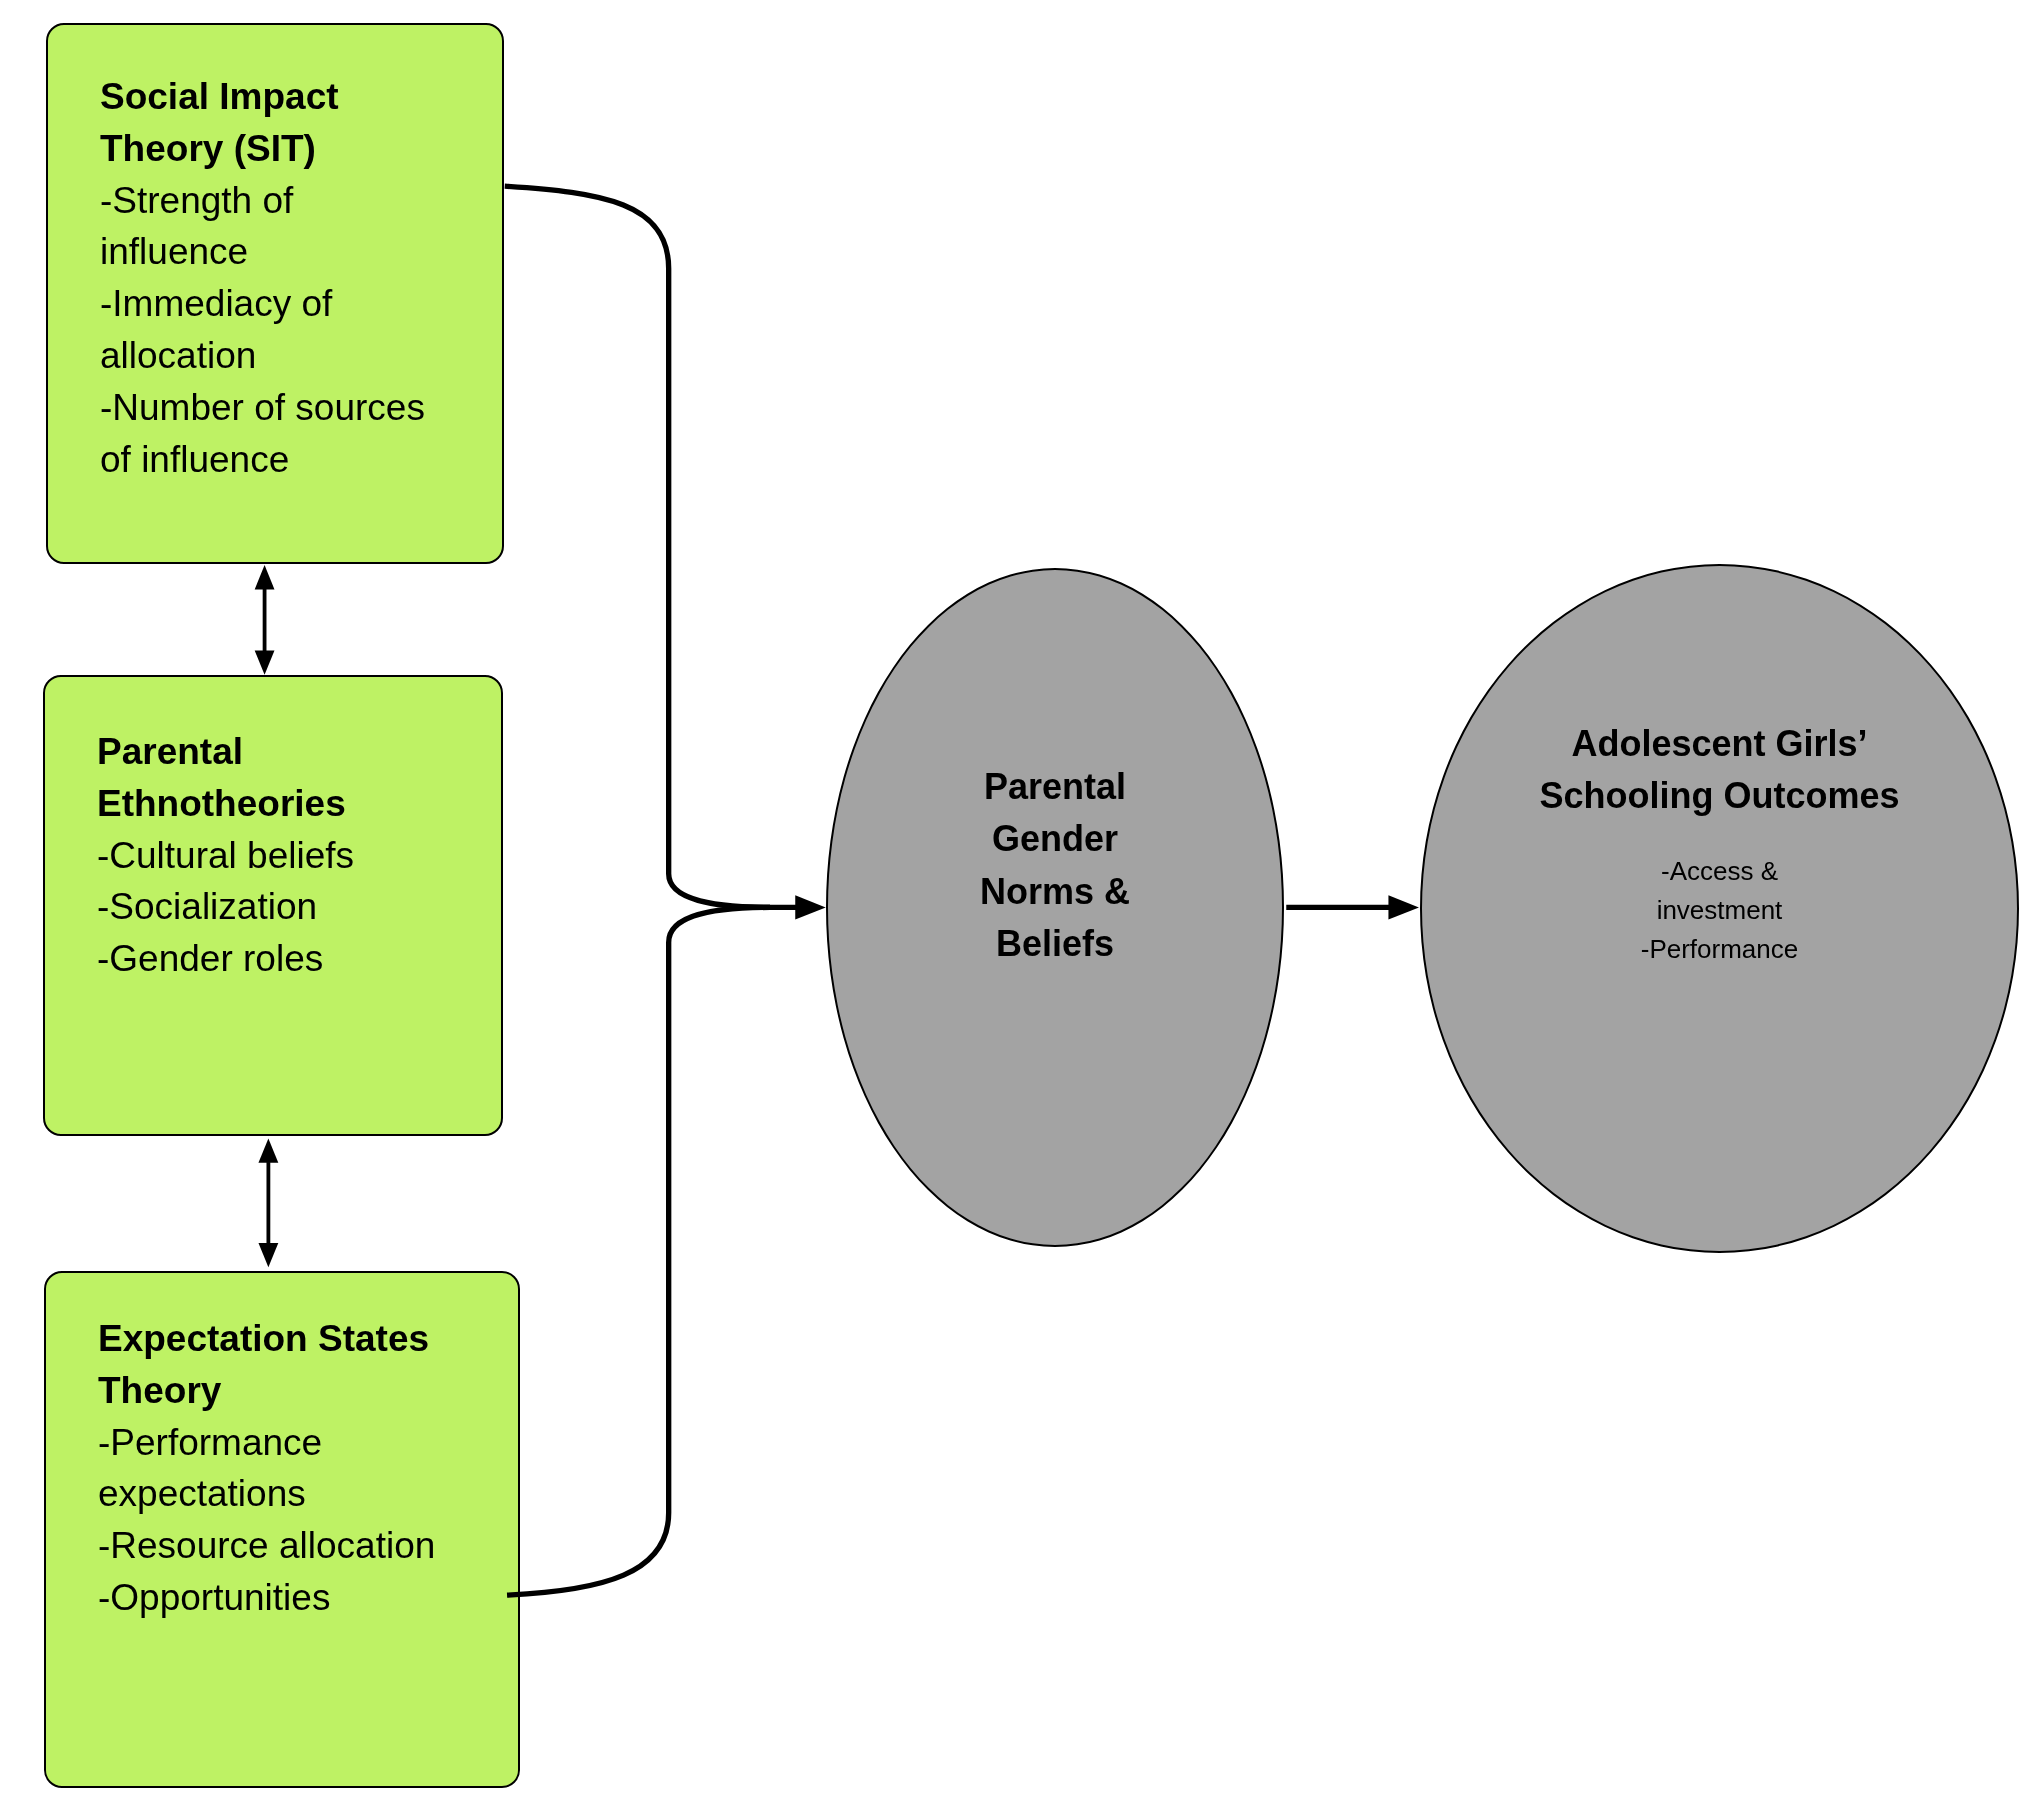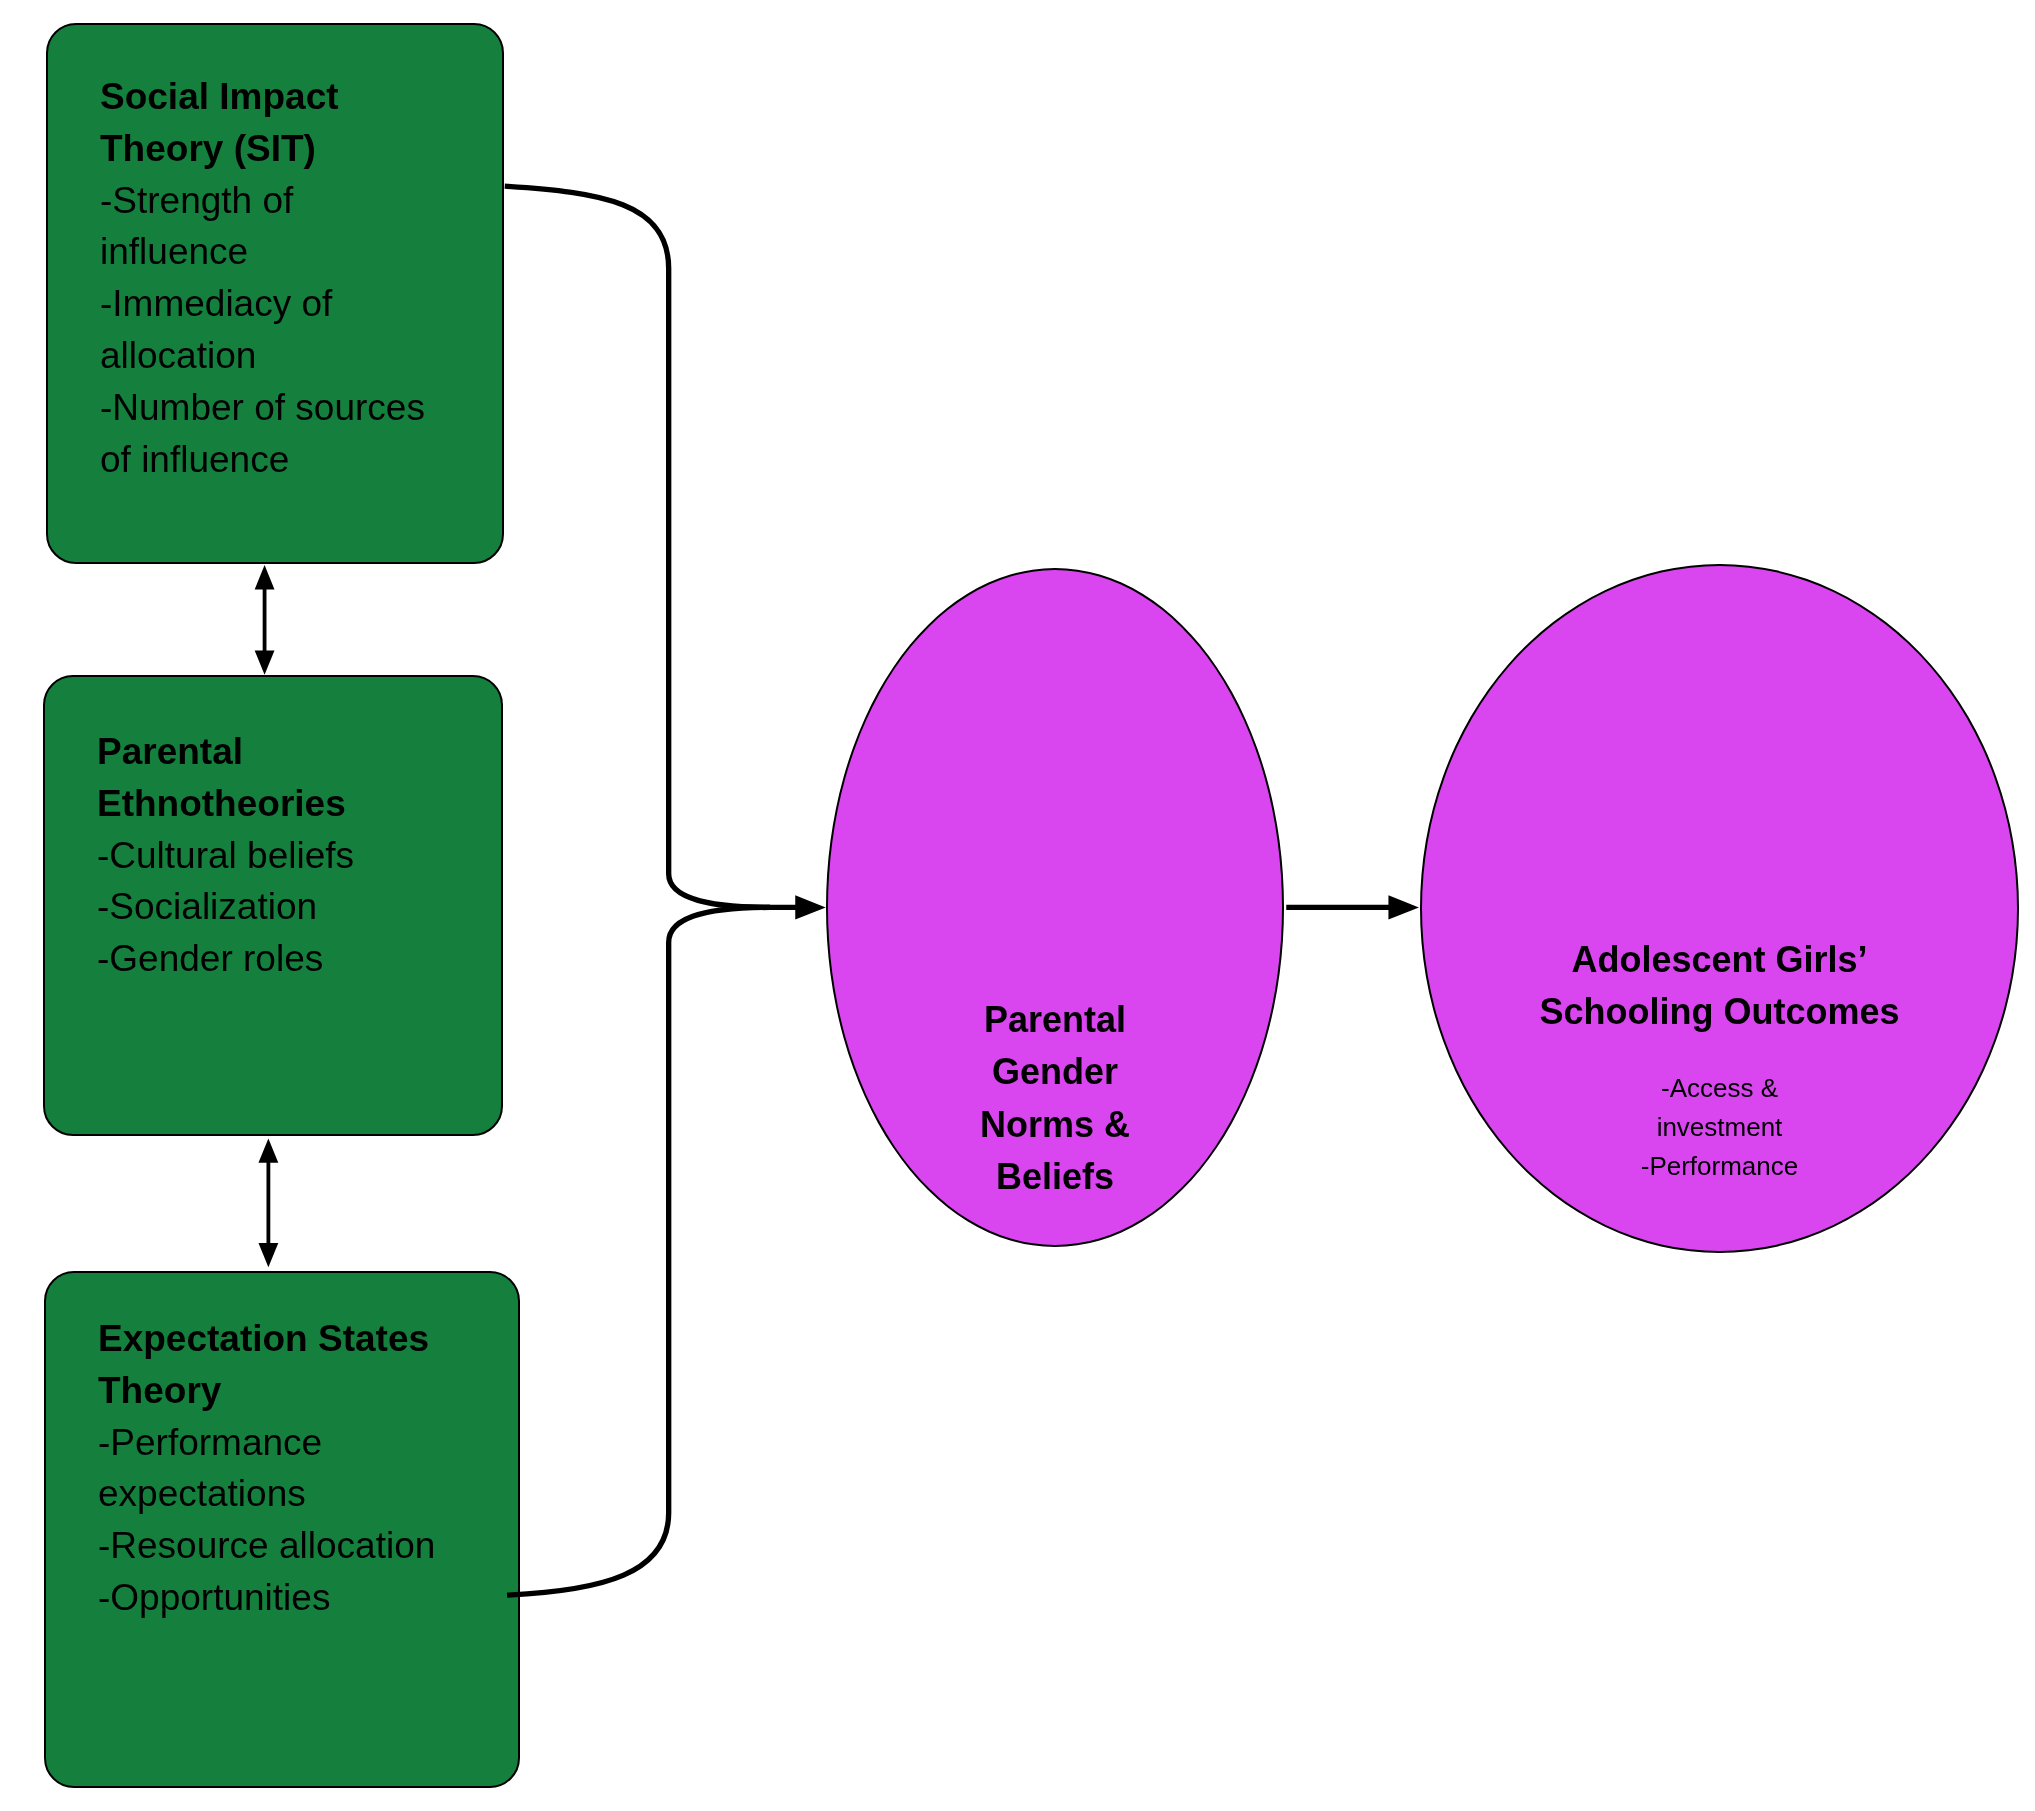--- a/index.html
+++ b/index.html
@@ -9,22 +9,22 @@
     height: 1811px;
     background: #ffffff;
     font-family: "Liberation Sans", sans-serif;
     color: #000000;
     overflow: hidden;
   }
   .rbox {
     position: absolute;
     box-sizing: border-box;
     border: 2.3px solid #000000;
-    border-radius: 30px;
-    background: #15803d;
+    border-radius: 18px;
+    background: #bef264;
   }
   .rbox .title {
     font-size: 37px;
     font-weight: bold;
     line-height: 1.4;
     white-space: pre-line;
   }
   .items {
     font-size: 37px;
     line-height: 1.4;
@@ -32,23 +32,23 @@
   .items .li { white-space: pre-line; }
   .box1 { left: 46px;  top: 23px;   width: 458px; height: 541px; padding: 46px 21.4px 0 52px; }
   .box2 { left: 43px;  top: 675px;  width: 460px; height: 461px; padding: 49px 21.4px 0 52px; }
   .box3 { left: 44px;  top: 1271px; width: 476px; height: 517px; padding: 40px 21.4px 0 52px; }
 
   .ellipse {
     position: absolute;
     box-sizing: border-box;
     border: 2.3px solid #000000;
     border-radius: 50%;
-    background: #d946ef;
+    background: #a3a3a3;
     display: flex;
-    align-items: flex-end;
+    align-items: center;
     justify-content: center;
     text-align: center;
   }
   .ell-center { left: 826px; top: 568px; width: 458px; height: 679px; }
   .ell-center .ell-inner { transform: translateY(-42px); }
   .ell-center .ell-title {
     font-size: 36px;
     font-weight: bold;
     line-height: 1.45;
     white-space: pre-line;

